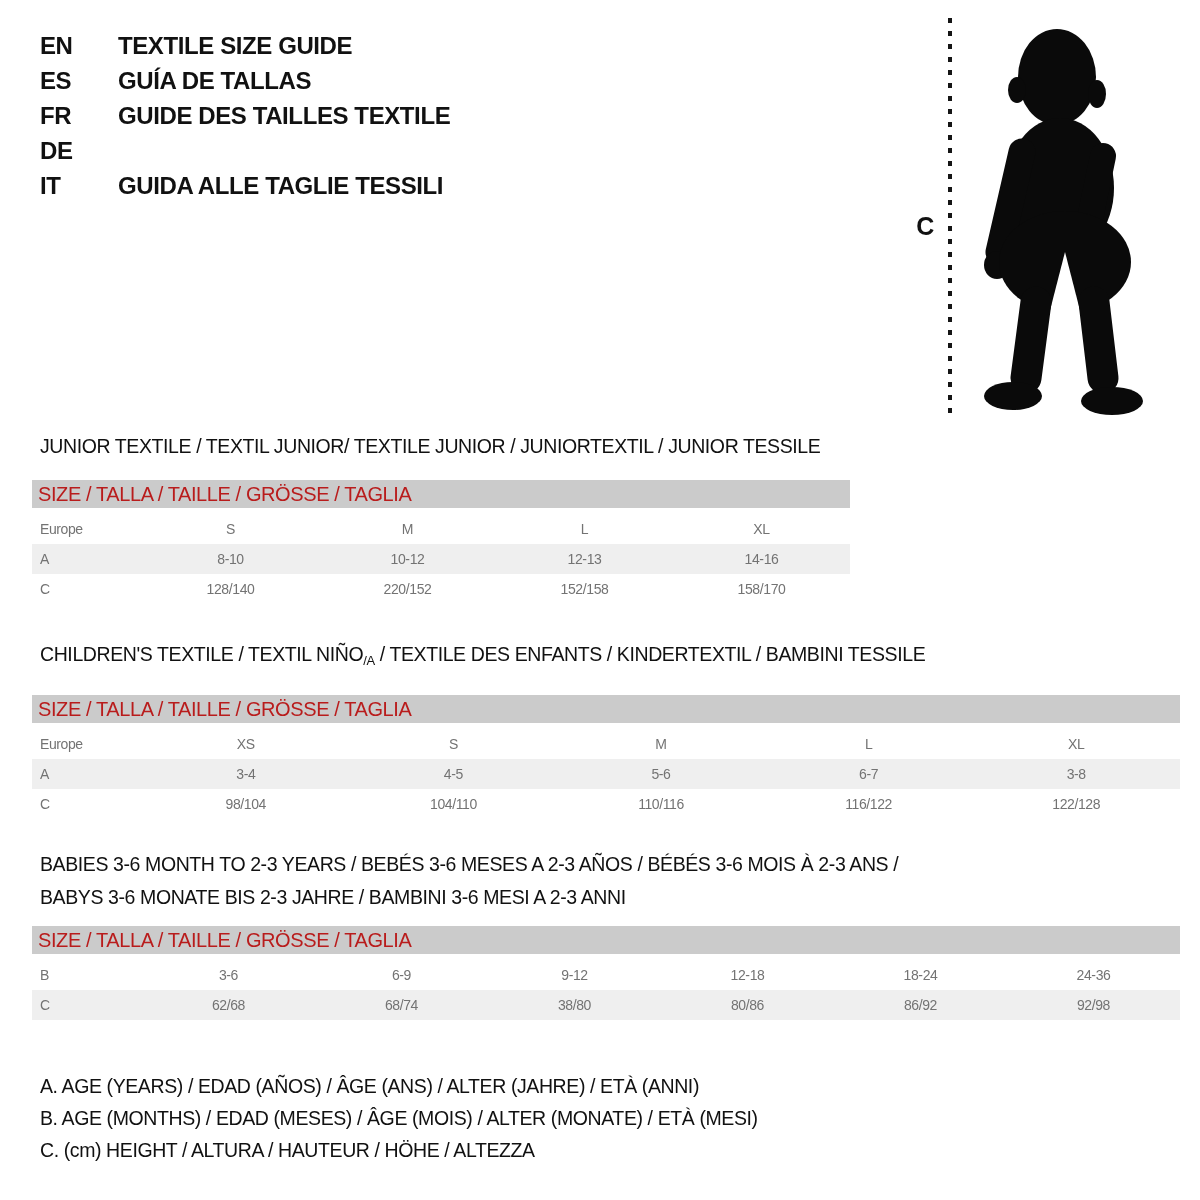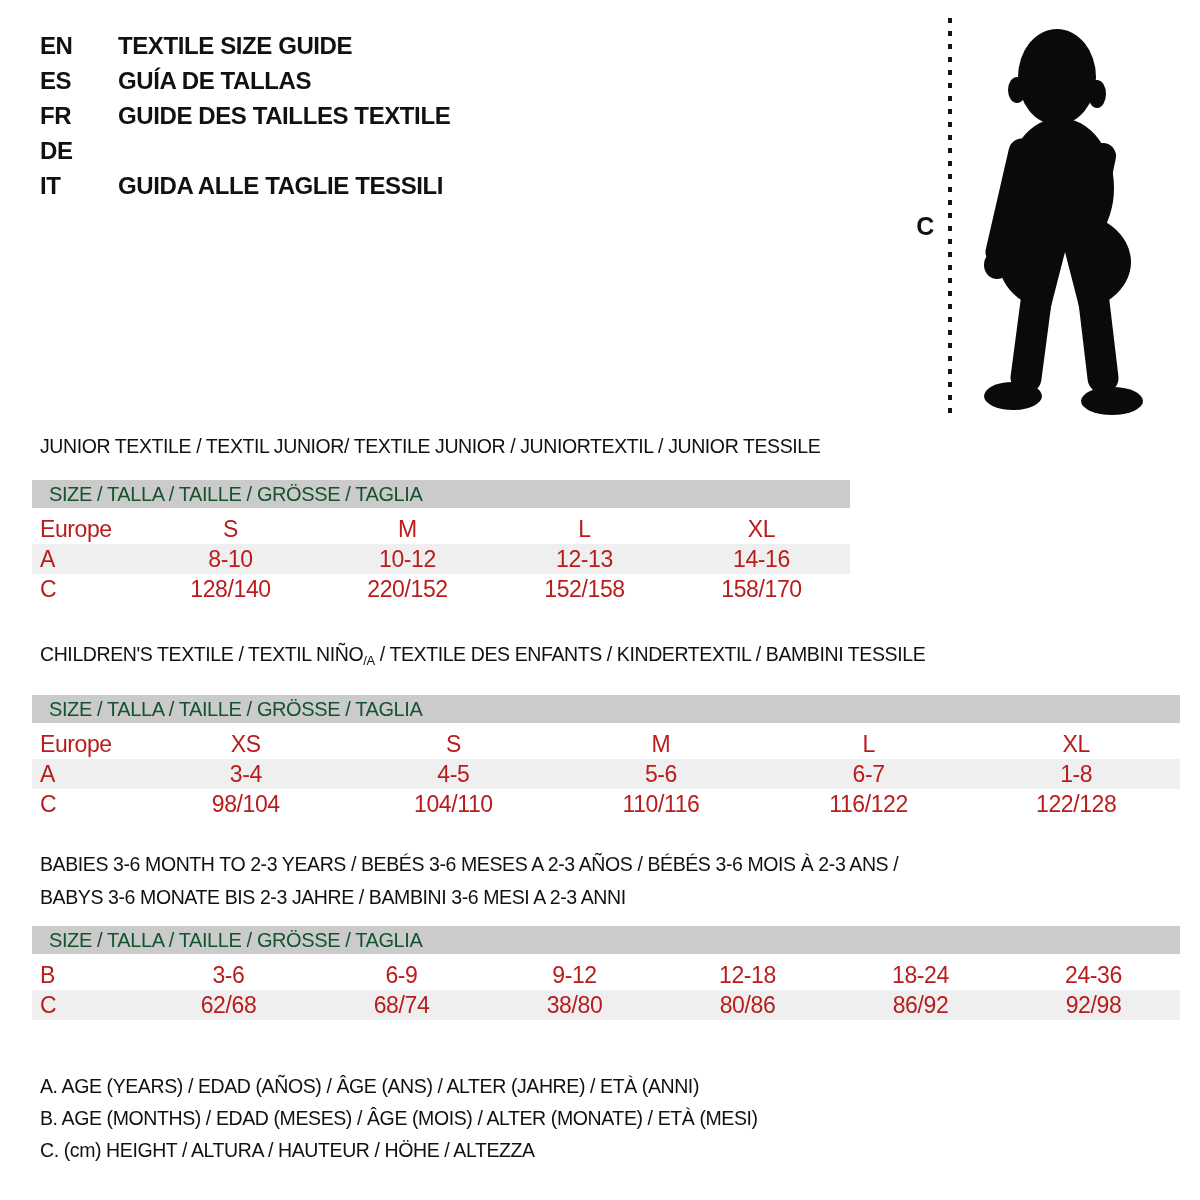--- a/index.html
+++ b/index.html
@@ -26,23 +26,23 @@
   .section[data-section="junior"]{top:435px;width:818px;}
   .section[data-section="children"]{top:643px;width:1148px;}
   .section[data-section="babies"]{top:848px;width:1148px;}
 
   .section-title{padding-left:8px;font-weight:normal;font-size:19.5px;}
   .section[data-section="junior"] .section-title,
   .section[data-section="children"] .section-title{line-height:22px;margin-bottom:23px;}
   .section[data-section="babies"] .section-title{line-height:33px;margin-bottom:12px;}
   .section-title .sub{font-size:13px;vertical-align:-4px;}
 
-  .size-bar{height:28px;background:#cbcbcb;line-height:28px;padding-left:17px;
-    font-size:20px;color:#14532d;margin-bottom:6px;}
-  .trow{display:grid;height:30px;align-items:center;font-size:23px;color:#b91c1c;}
+  .size-bar{height:28px;background:#cbcbcb;line-height:28px;padding-left:6px;
+    font-size:20px;color:#b91c1c;margin-bottom:6px;}
+  .trow{display:grid;height:30px;align-items:center;font-size:14px;color:#737373;}
   .trow.alt{background:#efefef;}
   .cell-label{padding-left:8px;text-align:left;}
   .cell{text-align:center;}
 
   
   .legend{position:absolute;left:40px;top:1070px;}
   .legend-line{height:32px;line-height:32px;font-weight:normal;font-size:19.5px;}
 </style>
 </head>
 <body>
@@ -128,21 +128,21 @@
           <div class="cell">M</div>
           <div class="cell">L</div>
           <div class="cell">XL</div>
         </div>
         <div class="trow alt" style="grid-template-columns: 110px repeat(5, 1fr);">
           <div class="cell-label">A</div>
           <div class="cell">3-4</div>
           <div class="cell">4-5</div>
           <div class="cell">5-6</div>
           <div class="cell">6-7</div>
-          <div class="cell">1-8</div>
+          <div class="cell">3-8</div>
         </div>
         <div class="trow" style="grid-template-columns: 110px repeat(5, 1fr);">
           <div class="cell-label">C</div>
           <div class="cell">98/104</div>
           <div class="cell">104/110</div>
           <div class="cell">110/116</div>
           <div class="cell">116/122</div>
           <div class="cell">122/128</div>
         </div>
       </section>

